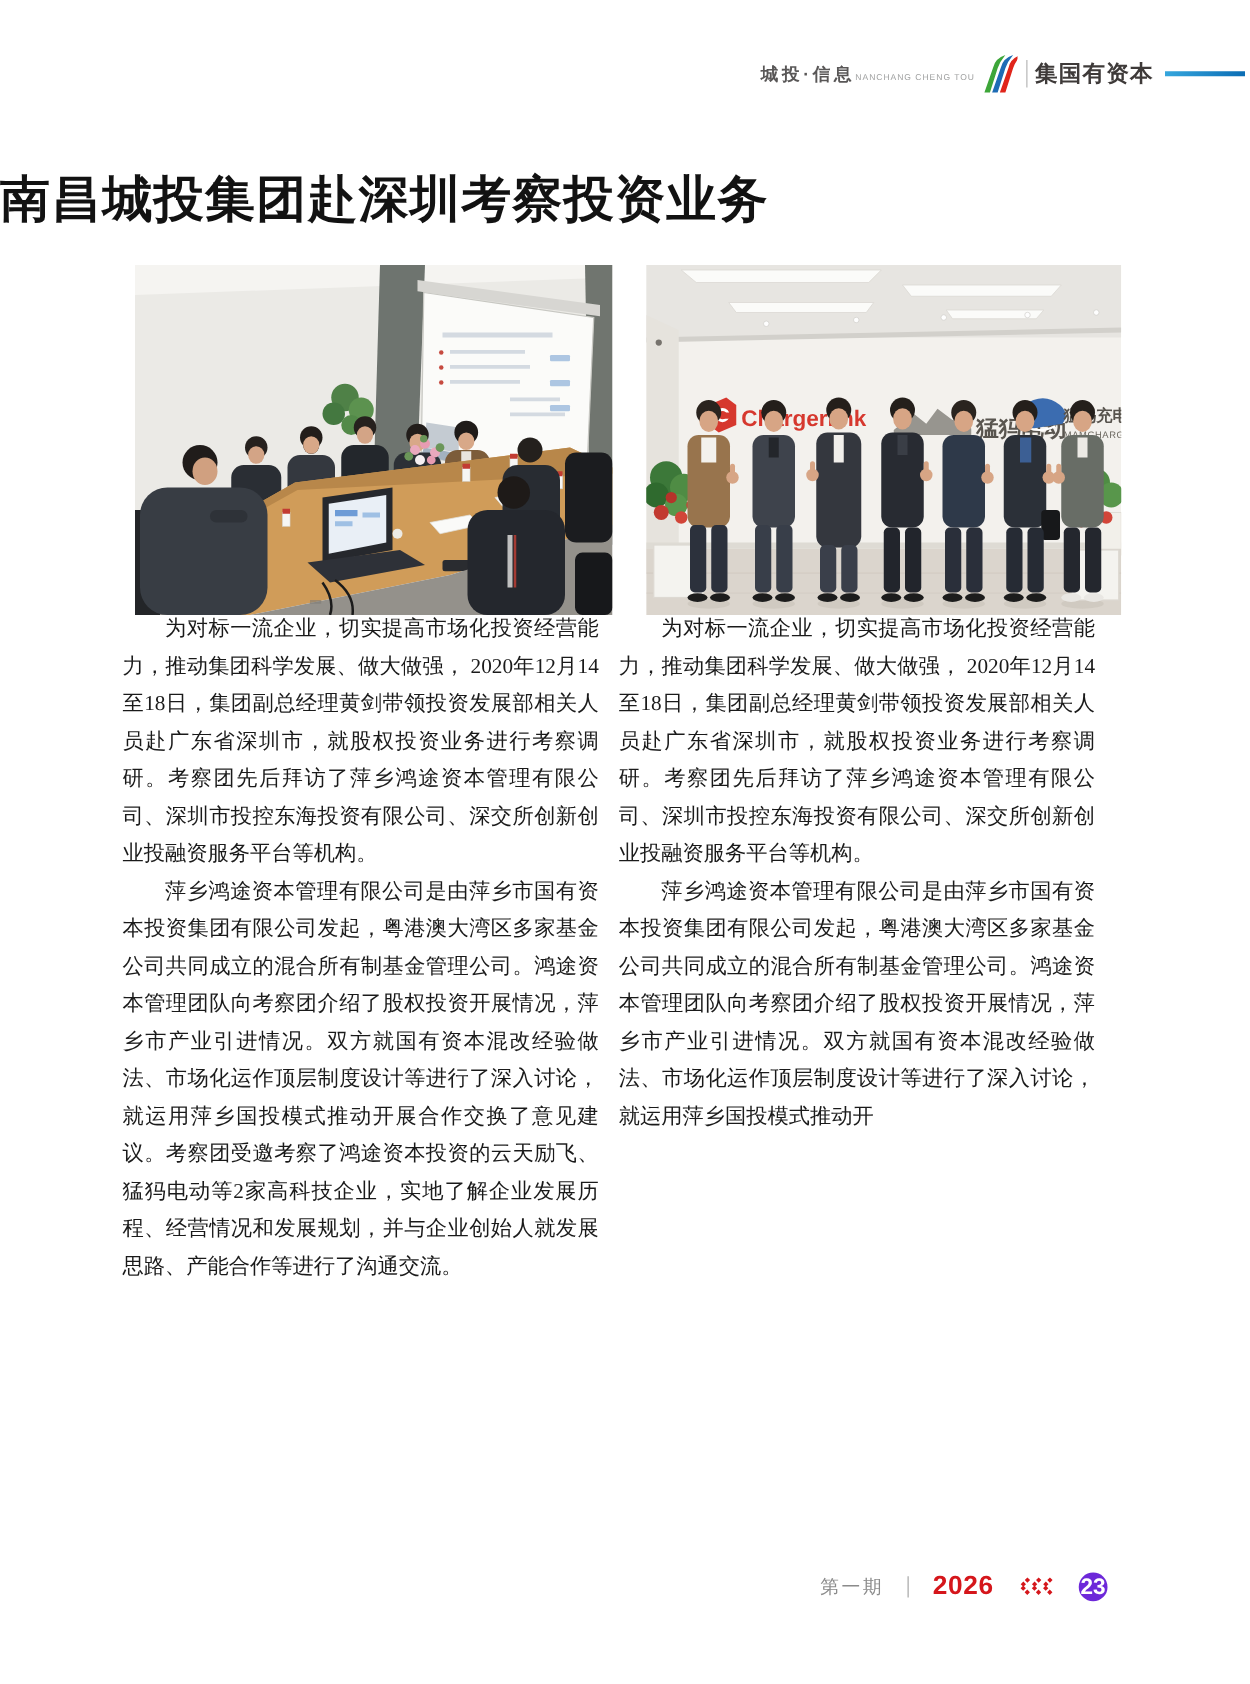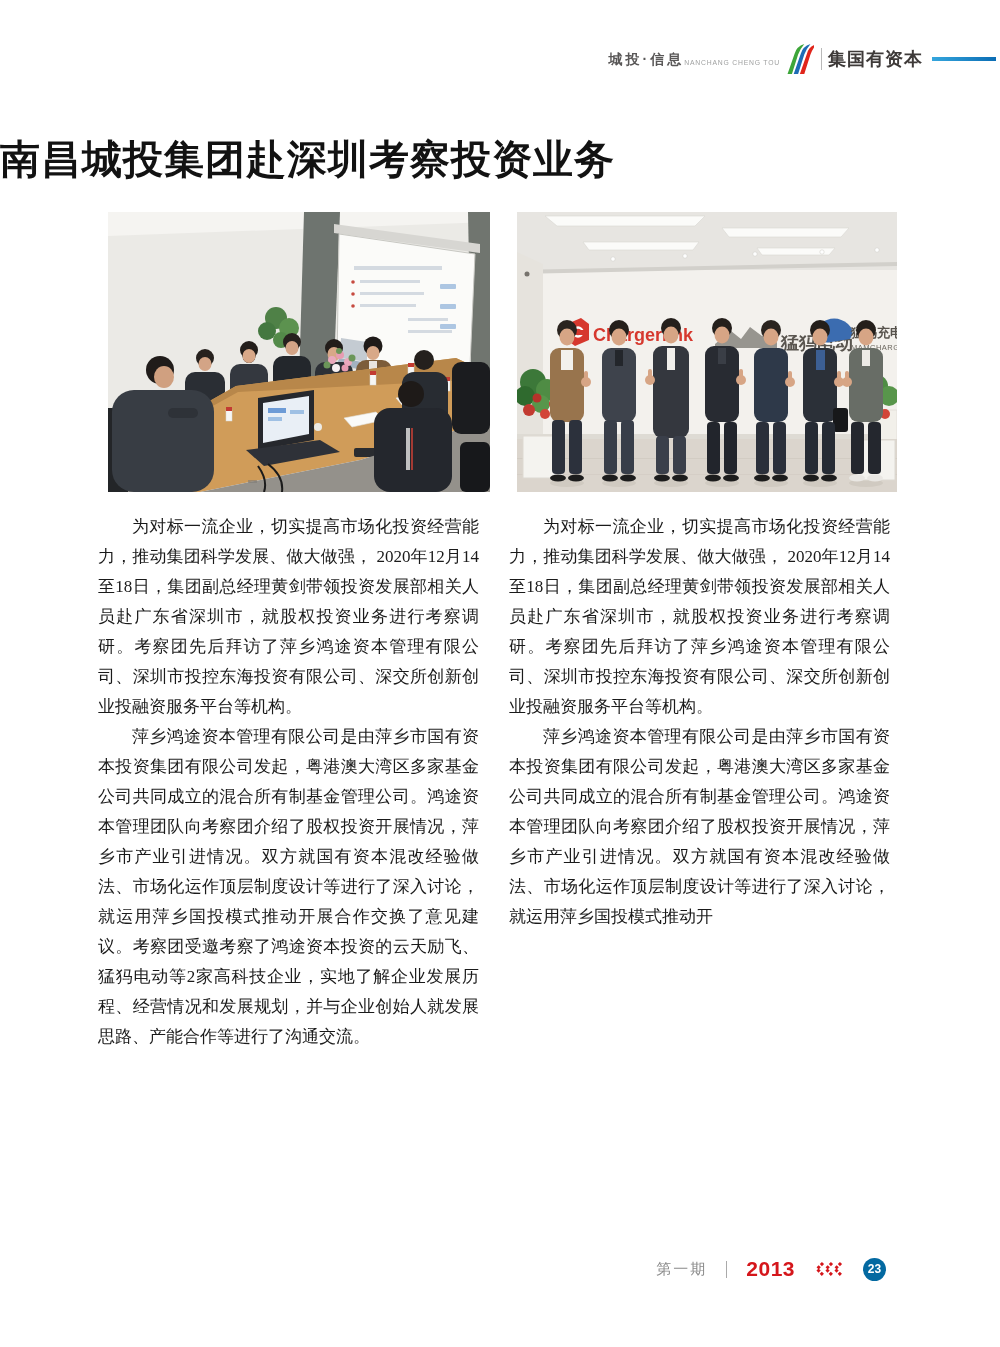--- a/index.html
+++ b/index.html
@@ -29,42 +29,42 @@
     margin:0;text-align:left;
     font-family:"Liberation Sans","DejaVu Sans",sans-serif;
     font-size:40px;font-weight:900;color:#121212;letter-spacing:1px;
   }
   
   .photo{position:absolute;top:212px;margin:0;padding:0;line-height:0;}
   .photo-left{left:108px;}
   .photo-right{left:517px;}
   
   .body-text{
-    position:absolute;top:512px;left:98px;width:792px;
-    display:flex;gap:30px;
+    position:absolute;top:488px;left:98px;width:792px;
+    display:flex;gap:16px;
   }
   .col{width:381px;}
   .col p{
     margin:0;text-indent:2em;text-align:justify;
     font-size:17px;line-height:30px;color:#1a1a1a;
   }
   
   .mag-footer{
     position:absolute;top:1257px;right:114px;
     display:flex;align-items:center;gap:19px;
     font-family:"Liberation Sans","DejaVu Sans",sans-serif;
   }
   .issue{font-size:15px;color:#8b8b8b;letter-spacing:2px;}
   .foot-divider{width:1px;height:17px;background:#aaaaaa;}
   .year{font-size:21px;font-weight:bold;color:#d5161b;letter-spacing:0.5px;}
   .page-badge{
     width:23px;height:23px;border-radius:50%;
-    background:#0369a1;color:#ffffff;
+    background:#6d28d9;color:#ffffff;
     display:flex;align-items:center;justify-content:center;
-    font-size:12px;font-weight:bold;
+    font-size:18px;font-weight:bold;
   }
 </style>
 </head>
 <body>
 
 <div class="page">
 
   <header class="mag-header">
     <div class="brand">
       <div class="brand-cn">城投·信息</div>
@@ -377,21 +377,21 @@
     </div>
     <div class="col">
       <p>为对标一流企业，切实提高市场化投资经营能力，推动集团科学发展、做大做强， 2020年12月14至18日，集团副总经理黄剑带领投资发展部相关人员赴广东省深圳市，就股权投资业务进行考察调研。考察团先后拜访了萍乡鸿途资本管理有限公司、深圳市投控东海投资有限公司、深交所创新创业投融资服务平台等机构。</p>
       <p>萍乡鸿途资本管理有限公司是由萍乡市国有资本投资集团有限公司发起，粤港澳大湾区多家基金公司共同成立的混合所有制基金管理公司。鸿途资本管理团队向考察团介绍了股权投资开展情况，萍乡市产业引进情况。双方就国有资本混改经验做法、市场化运作顶层制度设计等进行了深入讨论，就运用萍乡国投模式推动开</p>
     </div>
   </main>
 
   <footer class="mag-footer">
     <span class="issue">第一期</span>
     <span class="foot-divider"></span>
-    <span class="year">2013</span>
+    <span class="year">2026</span>
     <svg width="30" height="16" viewBox="0 0 30 16">
       <g stroke="#d5161b" stroke-width="3" fill="none" stroke-dasharray="3,1.6">
         <path d="M9,2 L3,8 L9,14"></path>
         <path d="M18,2 L12,8 L18,14"></path>
         <path d="M27,2 L21,8 L27,14"></path>
       </g>
     </svg>
     <span class="page-badge">23</span>
   </footer>
 

